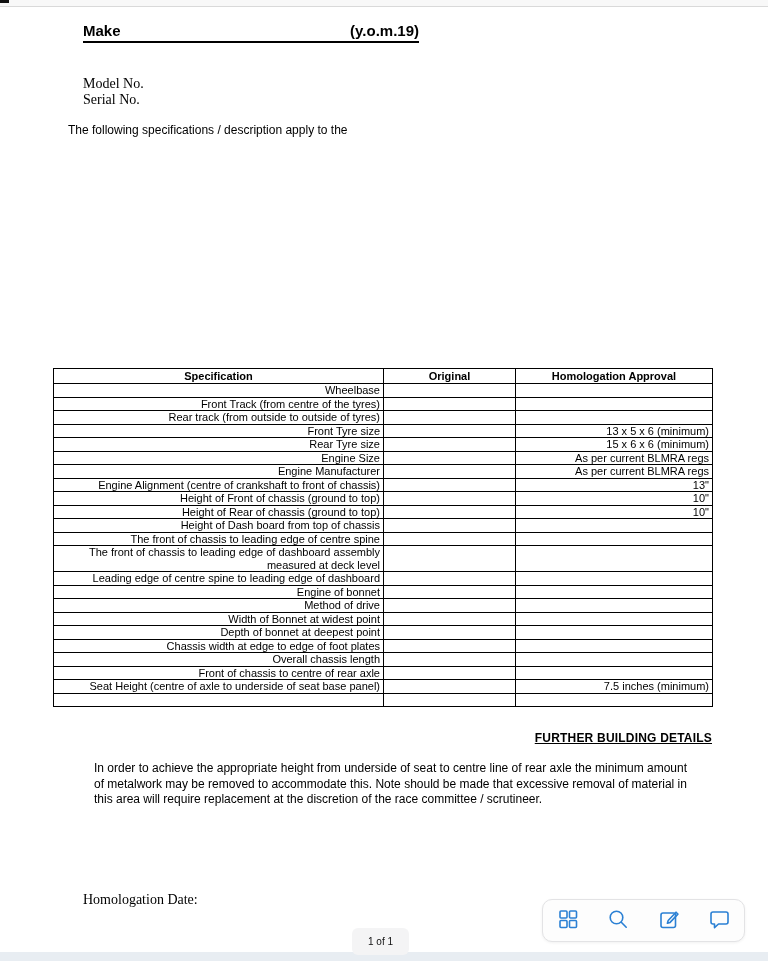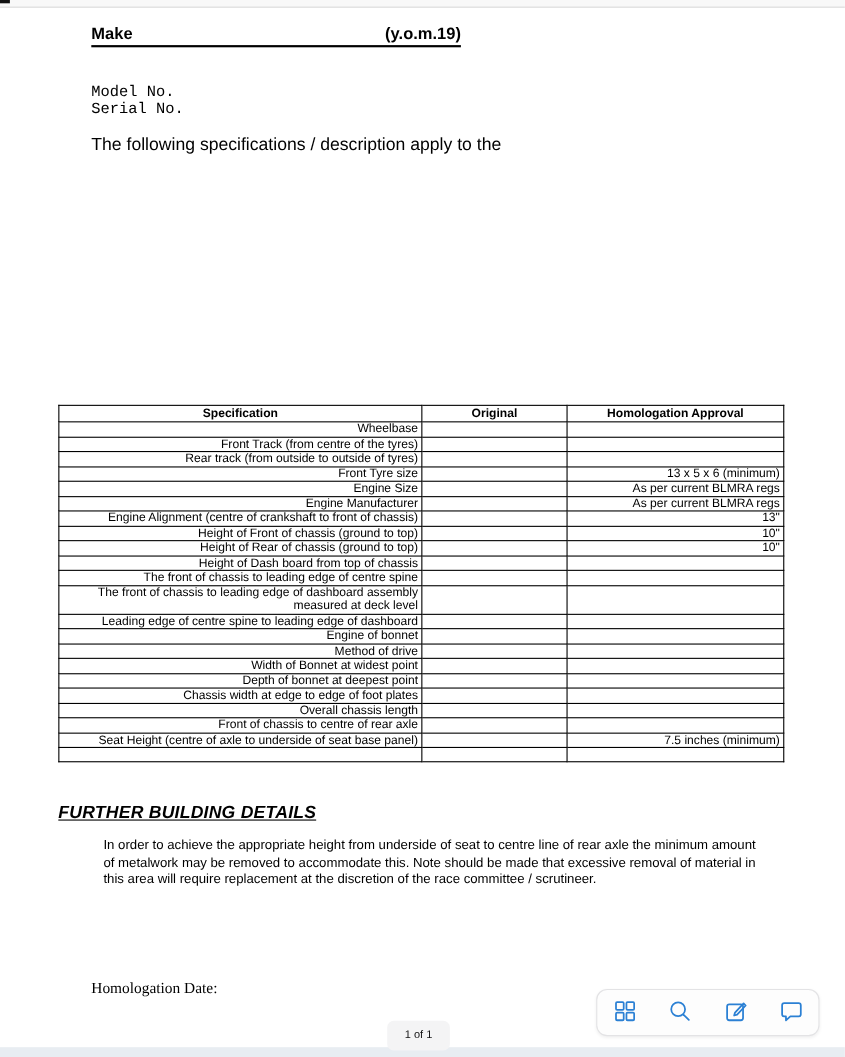--- a/index.html
+++ b/index.html
@@ -16,38 +16,38 @@
                   background: #e8edf2; }
 
   
   .doc-page { position: absolute; inset: 8px 0 9px 0; background: #fff; }
 
   .make-line { position: absolute; left: 83px; top: 14px; width: 336px;
                display: flex; justify-content: space-between; align-items: flex-end;
                border-bottom: 2px solid #000; padding-bottom: 2px;
                font-weight: bold; font-size: 15px; }
   .serif-block { position: absolute; left: 83px; top: 68px;
-                 font-family: Liberation Mono, monospace; font-size: 14px; line-height: 16px; }
-  .intro-line { position: absolute; left: 83px; top: 115px; font-size: 16px; }
+                 font-family: Liberation Serif, serif; font-size: 14px; line-height: 16px; }
+  .intro-line { position: absolute; left: 68px; top: 115px; font-size: 12px; }
 
   table.spec-table { position: absolute; left: 53px; top: 360px; width: 659px;
                      border-collapse: collapse; table-layout: fixed; font-size: 11px; }
   .spec-table col.c1 { width: 330px; }
   .spec-table col.c2 { width: 132px; }
   .spec-table col.c3 { width: 197px; }
   .spec-table th, .spec-table td { border: 1px solid #000; line-height: 12.5px;
                                    padding: 0 3px; overflow: hidden; }
   .spec-table th { height: 15px; font-size: 11px; text-align: center; font-weight: bold; }
   .spec-table td { height: 13px; }
   .spec-table td.spec { text-align: right; }
   .spec-table td.orig, .spec-table td.appr { text-align: right; }
 
   .further-heading { position: absolute; left: 53px; top: 723px; width: 659px;
-                     text-align: left; font-weight: bold; font-size: 16px;
-                     text-decoration: underline; letter-spacing: .2px; font-style: italic; }
+                     text-align: right; font-weight: bold; font-size: 12px;
+                     text-decoration: underline; letter-spacing: .2px; }
   .further-text { position: absolute; left: 94px; top: 753px; width: 598px;
                   font-size: 12px; line-height: 15.5px; }
   .homologation { position: absolute; left: 83px; top: 884px;
                   font-family: "Liberation Serif", serif; font-size: 14px; }
 
   
   .page-pill { position: absolute; left: 352px; top: 928px; min-width: 57px; height: 27px;
                background: #f4f4f5; border-radius: 6px; display: flex; align-items: center;
                justify-content: center; font-size: 10px; color: #111; padding: 0 10px; z-index: 3; }
   .toolbar { position: absolute; left: 542px; top: 899px; width: 203px; height: 43px;
@@ -109,20 +109,25 @@
             <td class="spec">Rear track (from outside to outside of tyres)</td>
             <td class="orig"></td>
             <td class="appr"></td>
           </tr>
         <tr>
             <td class="spec">Front Tyre size</td>
             <td class="orig"></td>
             <td class="appr">13 x 5 x 6 (minimum)</td>
           </tr>
         <tr>
+            <td class="spec">Rear Tyre size</td>
+            <td class="orig"></td>
+            <td class="appr">15 x 6 x 6 (minimum)</td>
+          </tr>
+        <tr>
             <td class="spec">Engine Size</td>
             <td class="orig"></td>
             <td class="appr">As per current BLMRA regs</td>
           </tr>
         <tr>
             <td class="spec">Engine Manufacturer</td>
             <td class="orig"></td>
             <td class="appr">As per current BLMRA regs</td>
           </tr>
         <tr>

